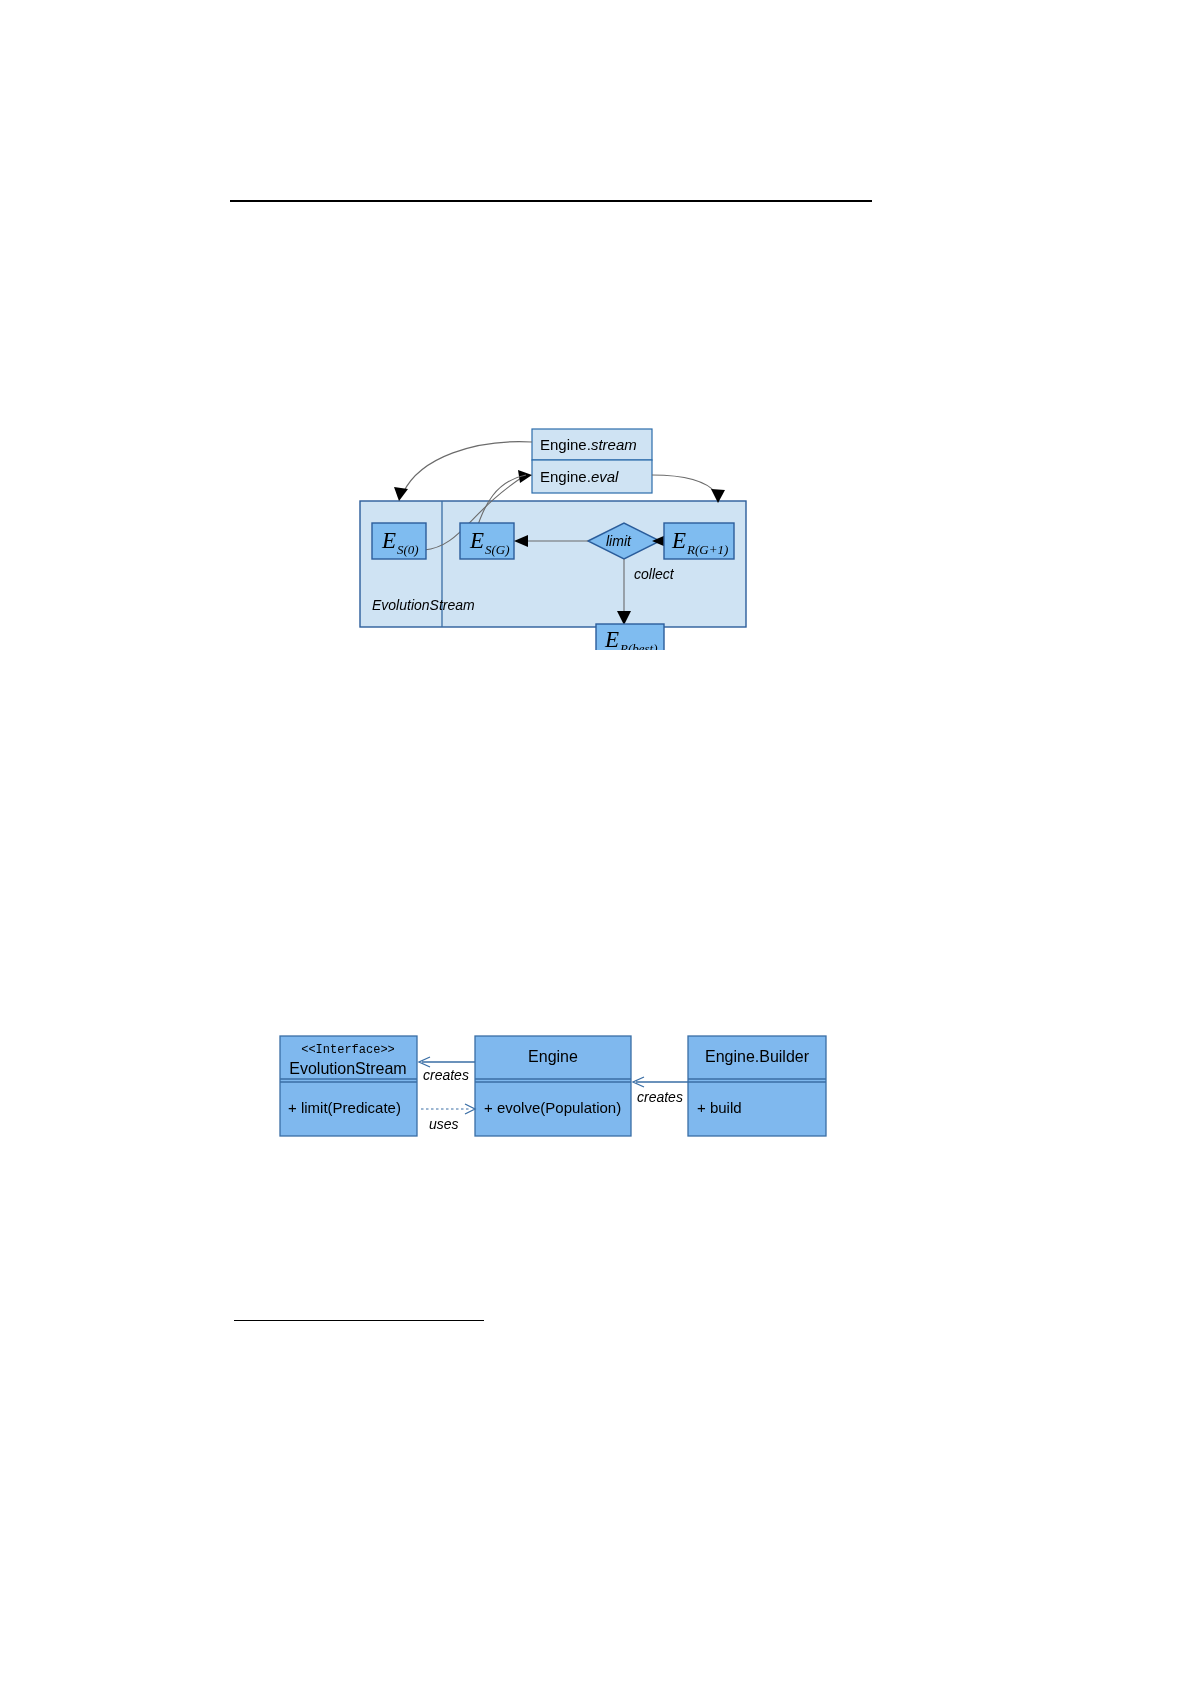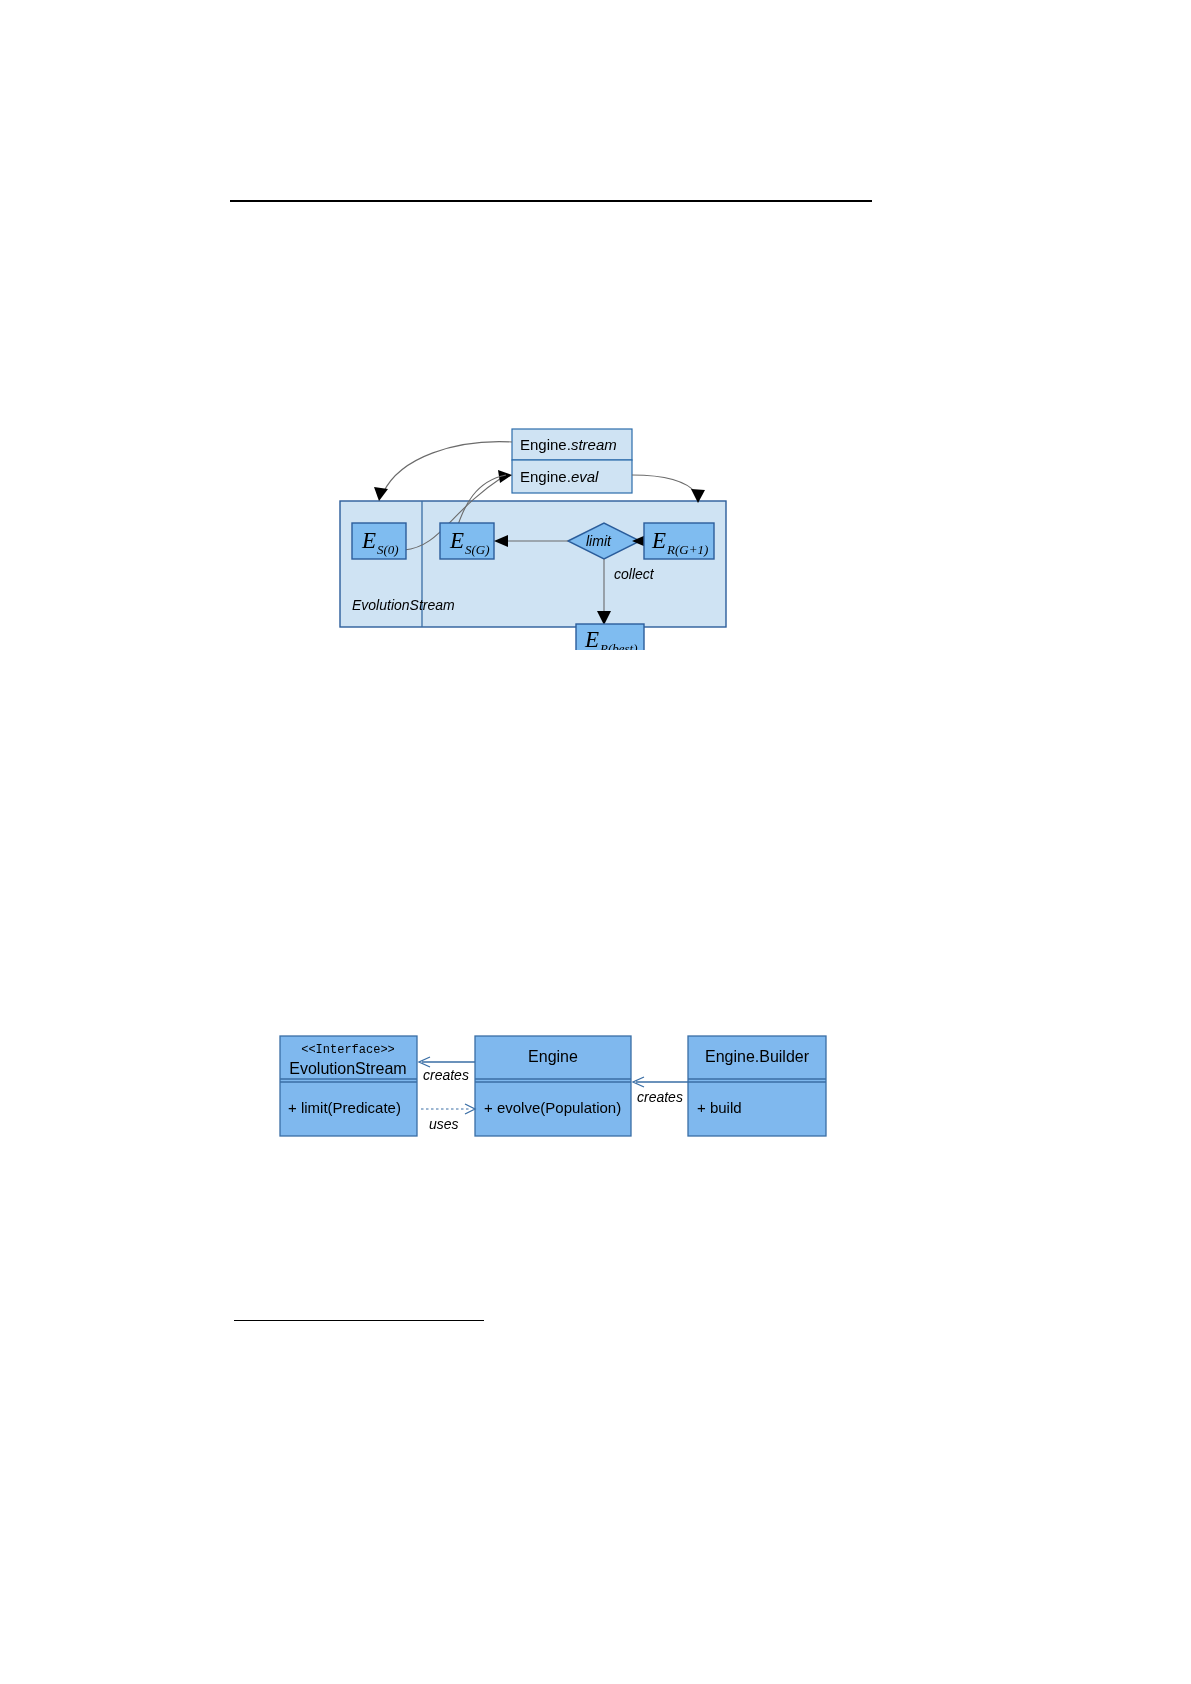--- a/index.html
+++ b/index.html
@@ -31,21 +31,21 @@
     width: 250px;
     height: 0;
     border-top: 1px solid #000000;
   }
 
   
   .fig { position: absolute; }
 
   
   #fig-stream {
-    left: 336px;
+    left: 356px;
     top: 425px;
     width: 400px;
     height: 225px;
   }
   #fig-stream svg { display: block; }
 
   .box-dark   { fill: #7fbcf0; stroke: #2b5d9b; stroke-width: 1.4; }
   .box-light  { fill: #cfe3f3; stroke: #2b5d9b; stroke-width: 1.4; }
   .box-engine { fill: #cfe3f3; stroke: #2b6cab; stroke-width: 1.2; }
   .conn       { fill: none; stroke: #6b6b6b; stroke-width: 1.1; }

